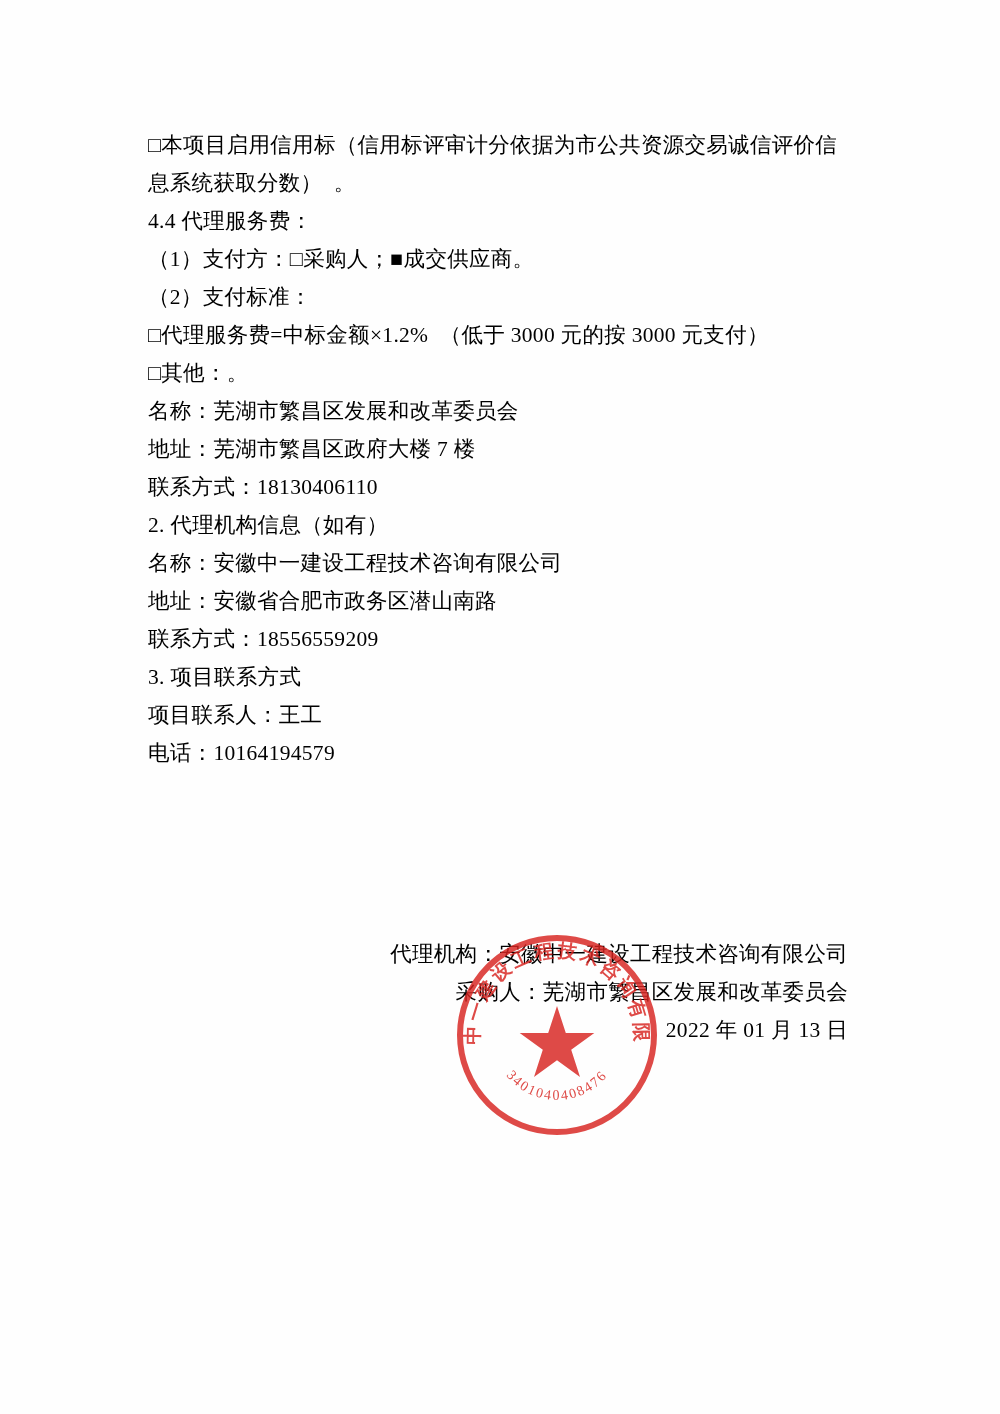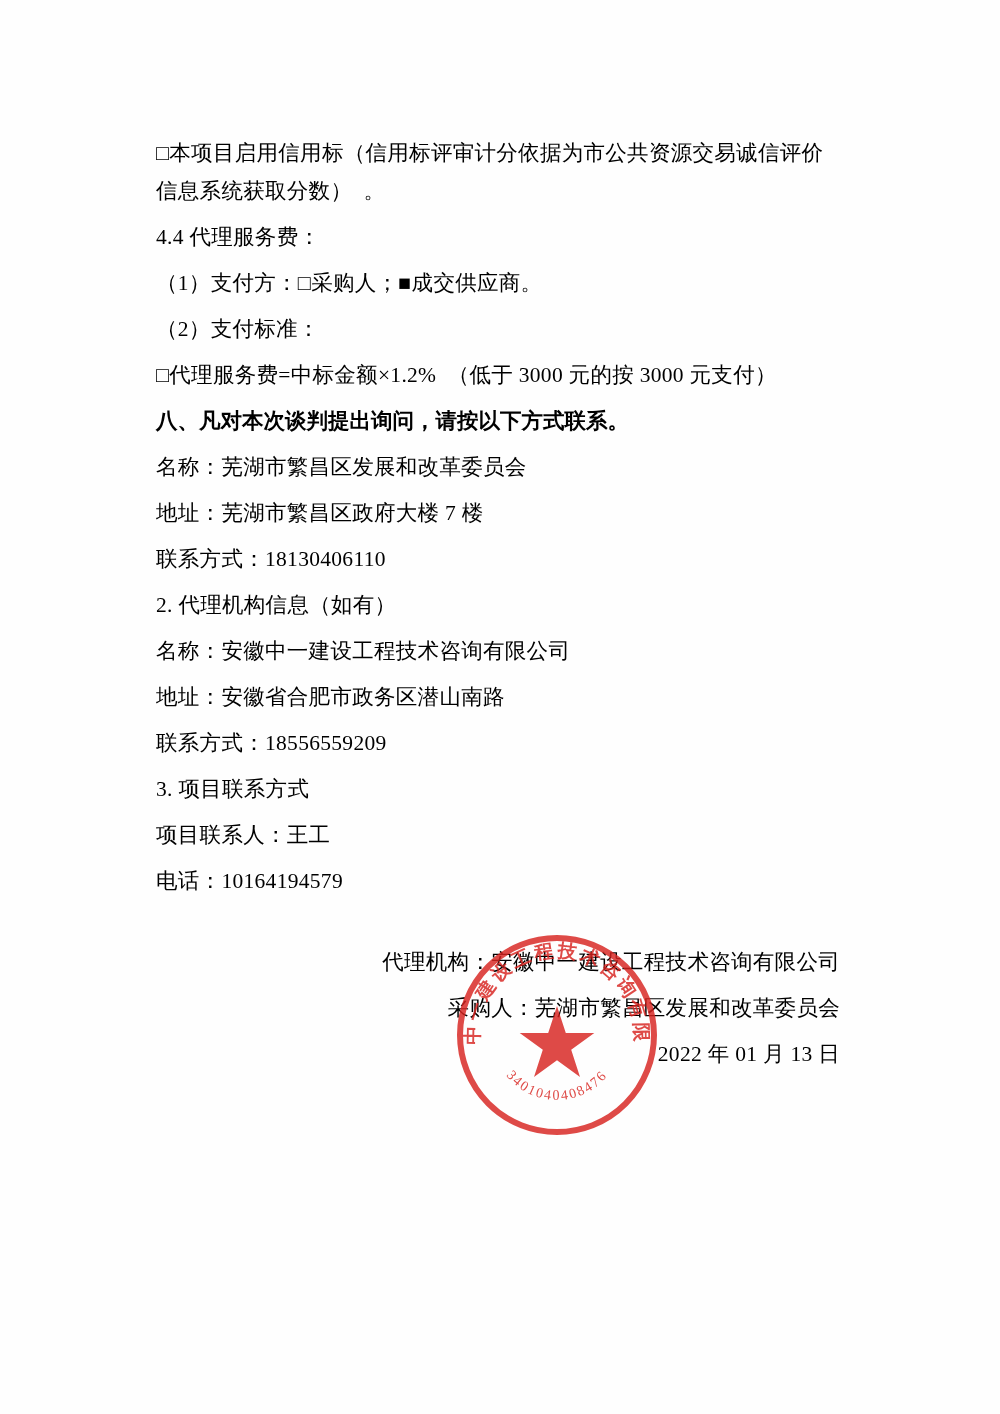--- a/index.html
+++ b/index.html
@@ -34,21 +34,21 @@
     letter-spacing: 0.3px;
     white-space: pre-wrap;
   }
   .heading {
     font-weight: bold;
     font-size: 21.5px;
     line-height: 38px;
     margin-top: 6px;
   }
   .para {
-    margin: 8px;
+    margin: 0;
   }
   .sign {
     position: absolute;
     left: 148px;
     top: 935px;
     width: 700px;
     text-align: right;
   }
   .sign .line {
     line-height: 38px;
@@ -74,22 +74,22 @@
 <body>
 
 <div class="page">
 
   <div class="content">
     <p class="line para">□本项目启用信用标（信用标评审计分依据为市公共资源交易诚信评价信息系统获取分数）  。</p>
     <p class="line para">4.4 代理服务费：</p>
     <p class="line para">（1）支付方：□采购人；■成交供应商。</p>
     <p class="line para">（2）支付标准：</p>
     <p class="line para">□代理服务费=中标金额×1.2%  （低于 3000 元的按 3000 元支付）</p>
+    <p class="line para">□其他：。</p>
 
-    <p class="heading para">八、凡对本次谈判提出询问，请按以下方式联系。</p>
 
     <p class="line para">名称：芜湖市繁昌区发展和改革委员会</p>
     <p class="line para">地址：芜湖市繁昌区政府大楼 7 楼</p>
     <p class="line para">联系方式：18130406110</p>
 
     <p class="line para">2. 代理机构信息（如有）</p>
     <p class="line para">名称：安徽中一建设工程技术咨询有限公司</p>
     <p class="line para">地址：安徽省合肥市政务区潜山南路</p>
     <p class="line para">联系方式：18556559209</p>
 

